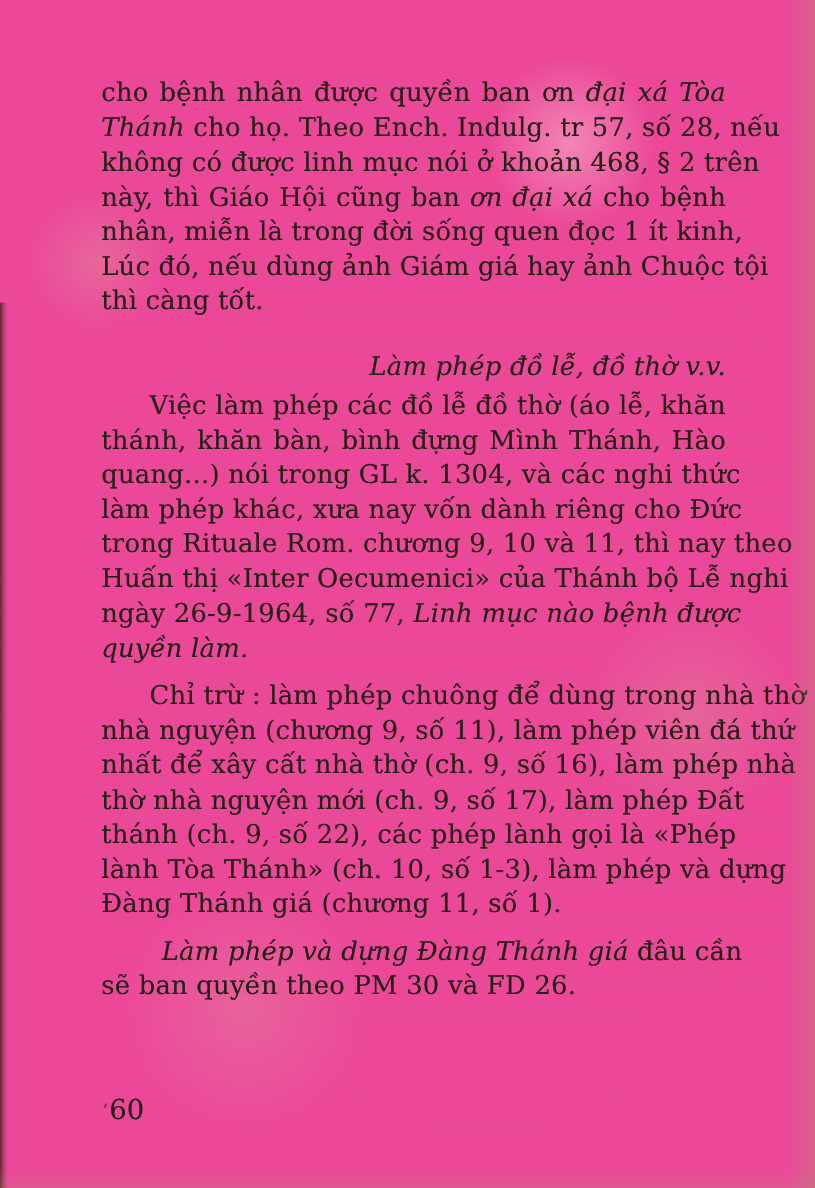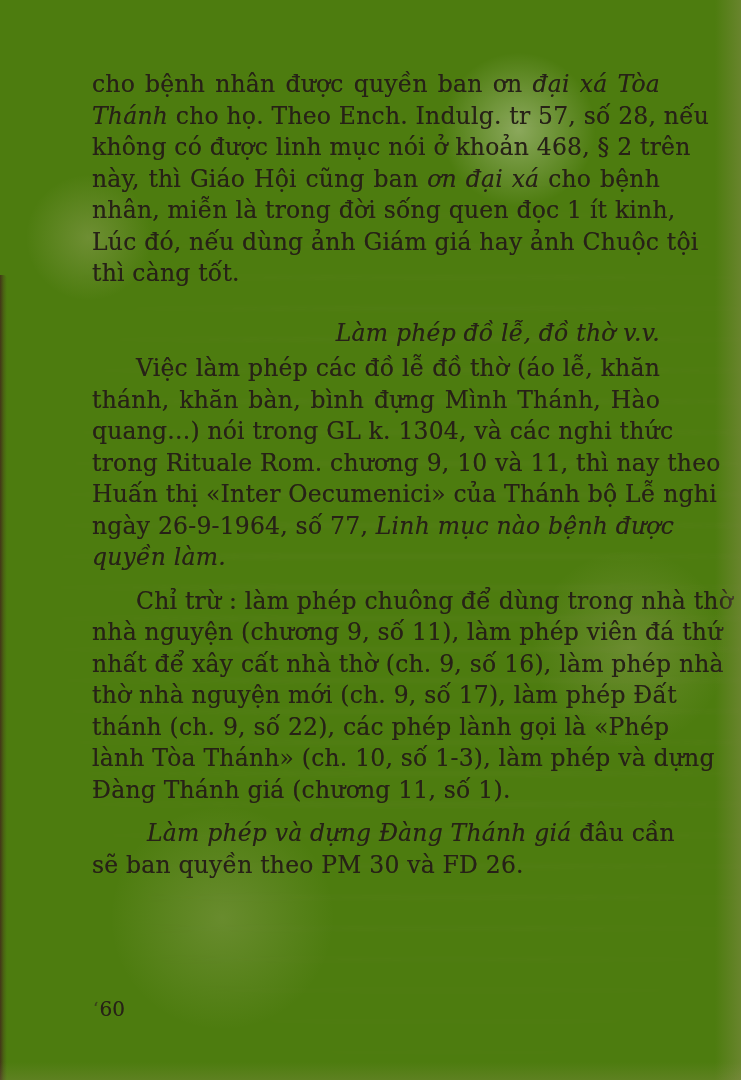--- a/index.html
+++ b/index.html
@@ -9,21 +9,21 @@
   }
   .page {
     position: relative;
     width: 741px;
     height: 1080px;
     overflow: hidden;
     background:
       radial-gradient(ellipse 120% 90% at 45% 40%, rgba(255,252,238,0.55) 0%, rgba(255,252,238,0) 60%),
       linear-gradient(105deg, #e3dbc1 0%, #eae2ca 18%, #ece4cd 55%, #e6decae 80%, #e0d7bc 100%),
       #e8e0c8;
-    background-color: #4d7c0f;
+    background-color: #ec4899;
     font-family: "DejaVu Serif", "Liberation Serif", serif;
     color: #272117;
   }
   
   .texture {
     position: absolute; inset: 0; pointer-events: none;
     background:
       radial-gradient(circle 90px at 12% 22%, rgba(210,198,160,0.25), rgba(210,198,160,0) 70%),
       radial-gradient(circle 140px at 85% 60%, rgba(208,196,158,0.22), rgba(208,196,158,0) 70%),
       radial-gradient(circle 110px at 70% 12%, rgba(255,250,235,0.35), rgba(255,250,235,0) 70%),
@@ -85,21 +85,21 @@
     font-style: italic;
     text-align: right;
     white-space: nowrap;
     text-shadow: 0 0 0.6px rgba(39,33,23,0.55);
   }
 
   .page-number {
     position: absolute;
     left: 93px;
     top: 993px;
-    font-size: 20px;
+    font-size: 25px;
     line-height: 31px;
     text-shadow: 0 0 0.6px rgba(39,33,23,0.5);
   }
   .page-number::before {
     content: "\02018";       
     font-size: 17px;
     color: rgba(60,50,38,0.55);
     margin-right: 1px;
     vertical-align: 2px;
   }
@@ -121,20 +121,21 @@
         <div class="jline"><span class="seg-roman">Lúc đó, nếu dùng ảnh Giám giá hay ảnh Chuộc tội</span></div>
         <div class="jline last"><span class="seg-roman">thì càng tốt.</span></div>
       </div>
       <div class="para m-heading">
         <div class="heading-line"><span class="seg-italic">Làm phép đồ lễ, đồ thờ v.v.</span></div>
       </div>
       <div class="para m-after-heading">
         <div class="jline indent-1"><span class="seg-roman">Việc làm phép các đồ lễ đồ thờ (áo lễ, khăn</span></div>
         <div class="jline"><span class="seg-roman">thánh, khăn bàn, bình đựng Mình Thánh, Hào</span></div>
         <div class="jline"><span class="seg-roman">quang...) nói trong GL k. 1304, và các nghi thức</span></div>
+        <div class="jline"><span class="seg-roman">làm phép khác, xưa nay vốn dành riêng cho Đức</span></div>
         <div class="jline"><span class="seg-roman">trong Rituale Rom. chương 9, 10 và 11, thì nay theo</span></div>
         <div class="jline"><span class="seg-roman">Huấn thị «Inter Oecumenici» của Thánh bộ Lễ nghi</span></div>
         <div class="jline"><span class="seg-roman">ngày 26-9-1964, số 77, </span><span class="seg-italic">Linh mục nào bệnh được</span></div>
         <div class="jline last"><span class="seg-italic">quyền làm.</span></div>
       </div>
       <div class="para m-section">
         <div class="jline indent-1"><span class="seg-roman">Chỉ trừ : làm phép chuông để dùng trong nhà thờ</span></div>
         <div class="jline"><span class="seg-roman">nhà nguyện (chương 9, số 11), làm phép viên đá thứ</span></div>
         <div class="jline"><span class="seg-roman">nhất để xây cất nhà thờ (ch. 9, số 16), làm phép nhà</span></div>
         <div class="jline"><span class="seg-roman">thờ nhà nguyện mới (ch. 9, số 17), làm phép Đất</span></div>

